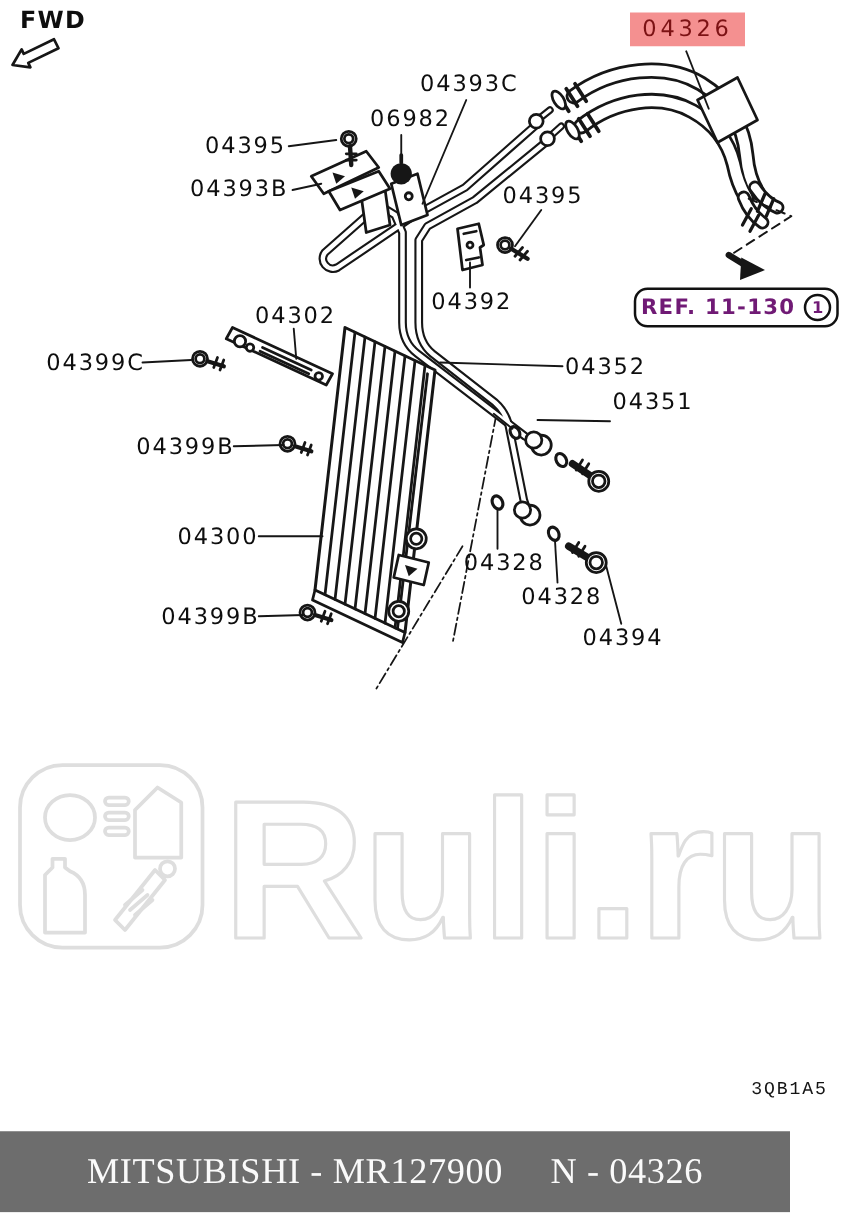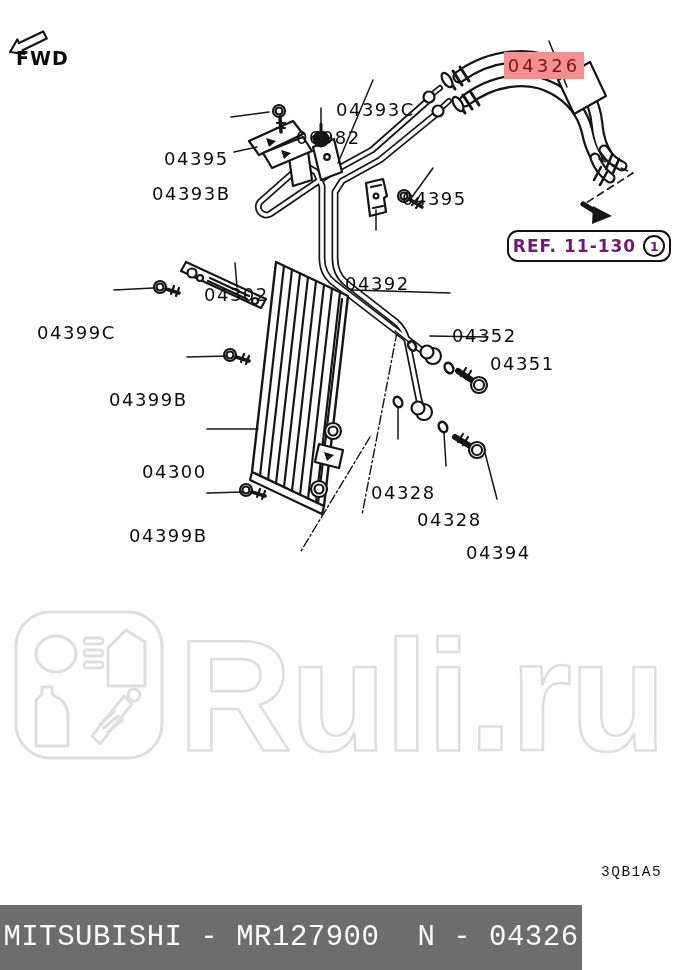--- a/index.html
+++ b/index.html
@@ -1,36 +1,36 @@
 <!DOCTYPE html>
 <html><head>
 <meta charset="utf-8">
 <style>
   html,body{margin:0;padding:0;background:#fff;}
   .page{position:relative;width:690px;height:970px;background:#fff;overflow:hidden;
         font-family:"DejaVu Sans",sans-serif;}
   svg{position:absolute;left:0;top:0;}
   .lbl{position:absolute;font-size:18px;letter-spacing:1.5px;color:#0e0e0e;
-       white-space:nowrap;line-height:20px;cursor:pointer;margin-top:42px;}
+       white-space:nowrap;line-height:20px;cursor:pointer;}
   .static{cursor:default;}
   .fwd{font-size:19px;font-weight:bold;letter-spacing:1px;left:16px;top:6px;}
-  .hl{left:504px;top:10px;width:80px;height:27px;background:#f49090;color:#7c1214;
+  .hl{left:504px;top:10px;width:92px;height:27px;background:#f49090;color:#7c1214;
       display:flex;align-items:center;justify-content:center;padding:0;letter-spacing:3px;}
   .refbox{position:absolute;left:507px;top:230px;width:160px;height:28px;
           border:2.5px solid #111;border-radius:11px;display:flex;align-items:center;
           justify-content:center;gap:7px;font-size:17px;font-weight:bold;
           letter-spacing:1px;color:#701a75;background:#fff;cursor:pointer;}
   .refbadge{width:18px;height:18px;border:2px solid #111;border-radius:50%;
             display:flex;align-items:center;justify-content:center;
             font-size:13px;font-weight:bold;letter-spacing:0;}
   .code{position:absolute;left:601px;top:864px;font-size:14.5px;letter-spacing:1.5px;
         color:#141414;font-weight:500;font-family:Liberation Mono, monospace;}
-  .footer{position:absolute;left:0;top:905px;width:582px;height:65px;background:#6d6d6d;
+  .footer{position:absolute;left:0;top:905px;width:632px;height:65px;background:#6d6d6d;
           display:flex;align-items:center;justify-content:center;gap:38px;
-          color:#fafafa;font-family:Liberation Mono, monospace;font-size:29px;
+          color:#fafafa;font-family:Liberation Serif, serif;font-size:29px;
           letter-spacing:0.5px;}
 </style>
 </head>
 <body>
 
 <div class="page">
 
   <svg width="690" height="905" viewBox="0 0 690 905">
     <g fill="none" stroke="#161616" stroke-width="2.2" stroke-linecap="round" stroke-linejoin="round">
 

